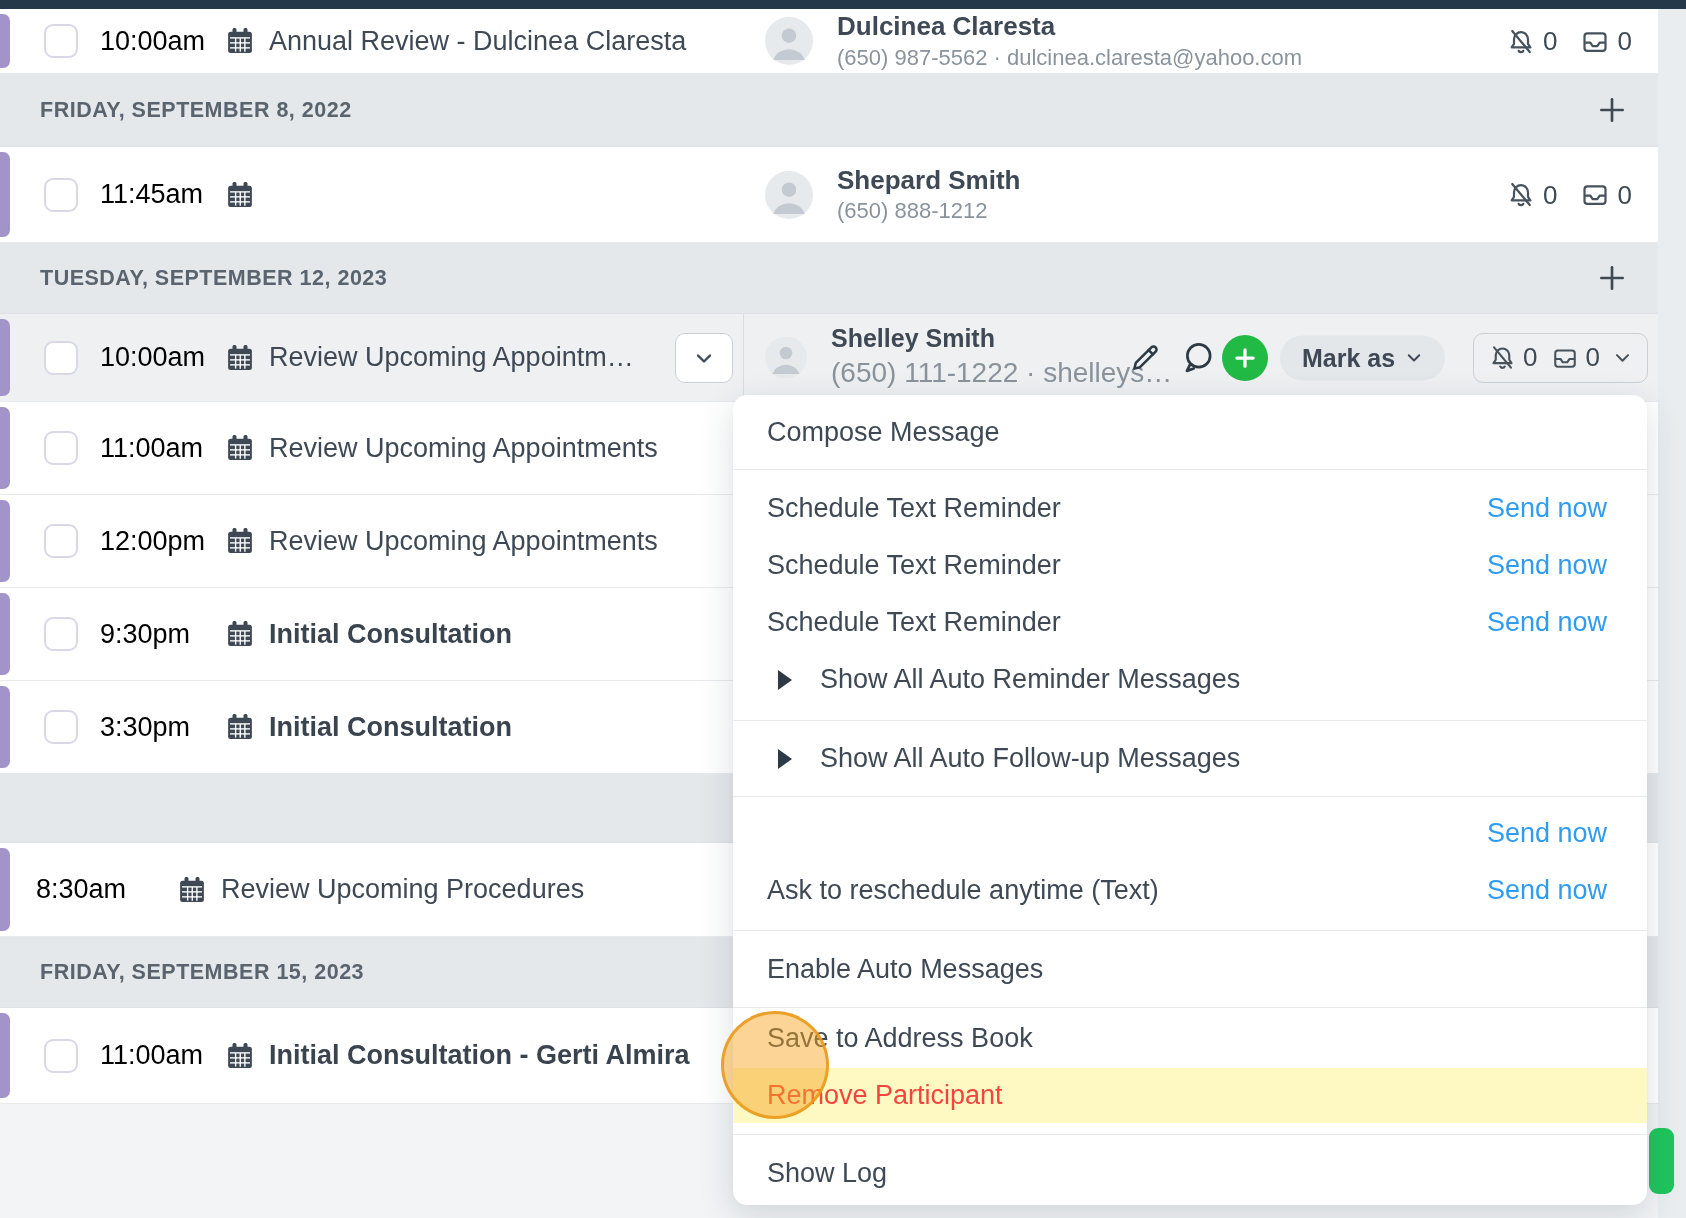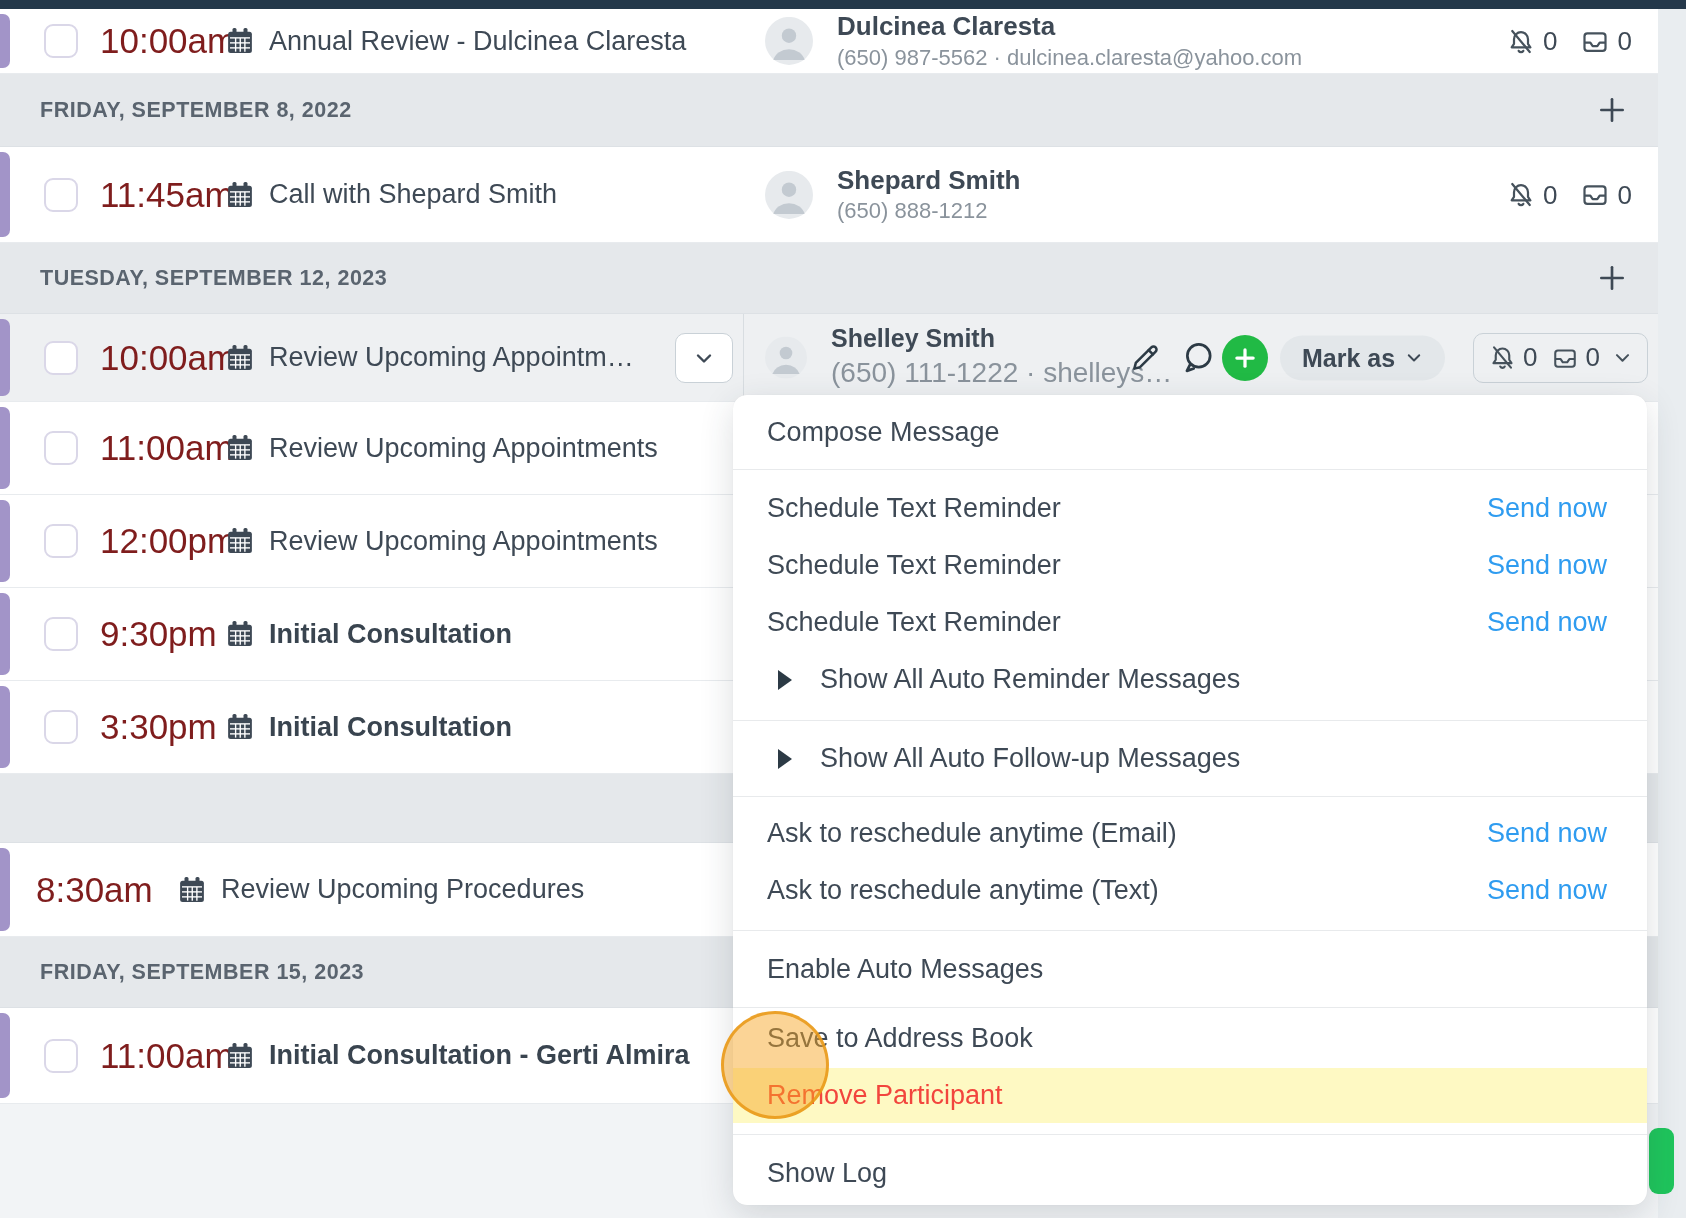--- a/index.html
+++ b/index.html
@@ -10,21 +10,21 @@
     -webkit-font-smoothing:antialiased;
   }
   .topbar{position:absolute;left:0;top:0;width:1686px;height:9px;background:#24384a;z-index:30;}
   .page-strip{position:absolute;left:1658px;top:9px;width:28px;height:1209px;background:#e9edf0;z-index:4;}
   .content{position:absolute;left:0;top:9px;width:1658px;z-index:1;}
 
   .row{position:relative;background:#ffffff;border-bottom:1px solid #e8ebee;display:flex;align-items:center;}
   .row.selected{background:#eef0f2;}
   .accent{position:absolute;left:0;top:5px;bottom:5px;width:10px;background:#a294c8;border-radius:0 7px 7px 0;}
   .cb{flex:0 0 auto;margin-left:44px;width:34px;height:34px;border:2px solid #dad7e8;border-radius:9px;background:#fff;box-sizing:border-box;}
-  .time{flex:0 0 auto;margin-left:22px;width:125px;font-size:35px;color:#7f1d1d;}
+  .time{flex:0 0 auto;margin-left:22px;width:125px;font-size:27px;color:#000000;}
   .time.noCb{margin-left:36px;width:141px;}
   .calico{flex:0 0 auto;margin-right:14px;color:#3e4955;display:flex;}
   .title{font-size:27px;color:#3e4955;white-space:nowrap;}
   .title.bold{font-weight:700;color:#39444f;}
 
   .section{position:relative;background:#e5e8eb;border-bottom:1px solid #dde1e5;display:flex;align-items:center;}
   .section .slabel{margin-left:40px;font-size:21.5px;font-weight:700;letter-spacing:.5px;color:#5a646f;}
   .section .plus{position:absolute;right:30px;top:50%;transform:translateY(-50%);color:#3e4955;cursor:pointer;display:flex;}
 
   .contact{position:absolute;left:765px;top:50%;transform:translateY(-50%);display:flex;align-items:center;gap:24px;}
@@ -150,21 +150,20 @@
           <g stroke="#ffffff" stroke-width="1.1">
             <line x1="4" y1="9.5" x2="20" y2="9.5"></line>
             <line x1="4" y1="13.5" x2="20" y2="13.5"></line>
             <line x1="4" y1="17.5" x2="20" y2="17.5"></line>
             <line x1="8.5" y1="9.5" x2="8.5" y2="20.5"></line>
             <line x1="12.2" y1="9.5" x2="12.2" y2="20.5"></line>
             <line x1="15.9" y1="9.5" x2="15.9" y2="20.5"></line>
           </g>
         </svg>
     </span>
-    <span class="title">Call with Shepard Smith</span>
     <div class="contact">
       <span class="avatar">
         <svg width="48" height="48" viewBox="0 0 24 24">
             <circle cx="12" cy="12" r="12" fill="#e7eaed"></circle>
             <circle cx="12" cy="9.4" r="3.6" fill="#c3cad1"></circle>
             <path d="M4.2 21.5 a8 6.8 0 0 1 15.6 0 z" fill="#c3cad1"></path>
           </svg>
       </span>
       <div>
         <div class="cname">Shepard Smith</div>
@@ -465,21 +464,20 @@
   <div class="mdiv"></div>
   <div class="g">
     <div class="mi indent h75">
       <span class="tri"></span>
       <span>Show All Auto Follow-up Messages</span>
     </div>
   </div>
   <div class="mdiv"></div>
   <div class="g g4">
     <div class="mi">
-      <span>Ask to reschedule anytime (Email)</span>
       <span class="act">Send now</span>
     </div>
     <div class="mi">
       <span>Ask to reschedule anytime (Text)</span>
       <span class="act">Send now</span>
     </div>
   </div>
   <div class="mdiv"></div>
   <div class="g">
     <div class="mi h76">

